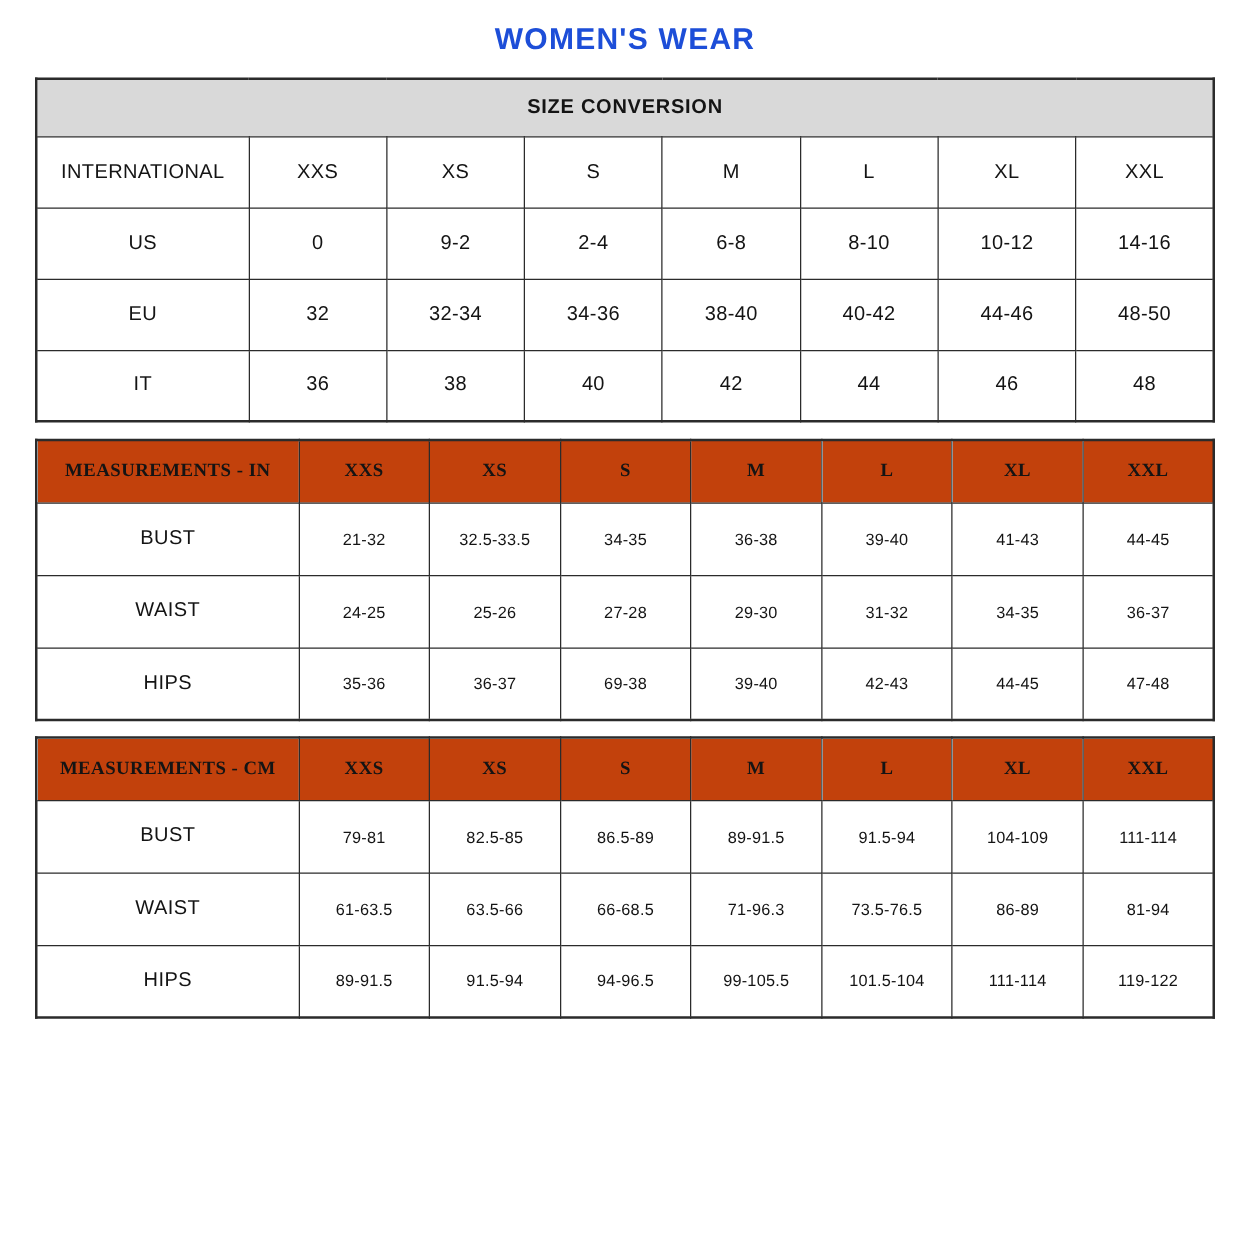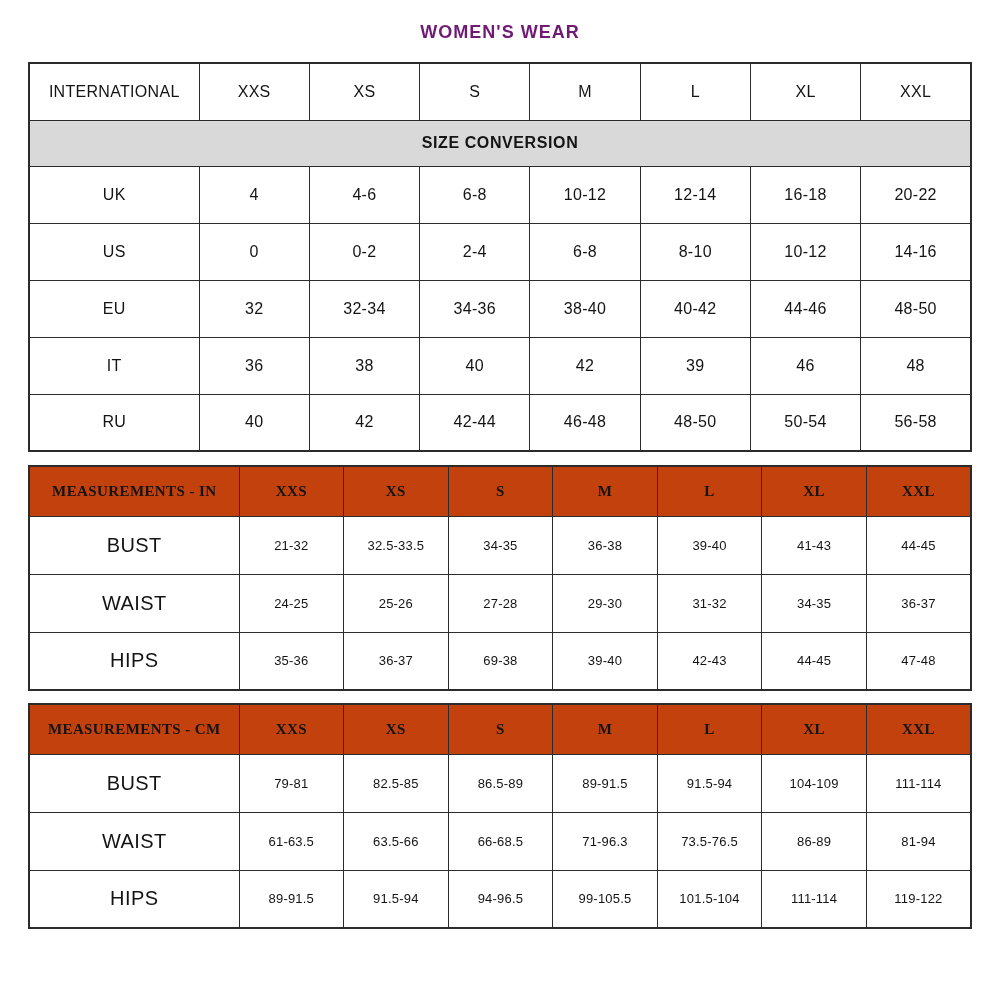--- a/index.html
+++ b/index.html
@@ -10,25 +10,25 @@
     color: #141414;
   }
   .page {
     width: 1000px;
     min-height: 1000px;
     padding: 16px 28px 18px 28px;
     background: #ffffff;
   }
   .title {
     text-align: center;
-    font-size: 18px;
+    font-size: 24px;
     line-height: 32px;
     font-weight: 700;
     letter-spacing: 1px;
-    color: #701a75;
+    color: #1d4ed8;
     margin-bottom: 14px;
   }
   table.tbl {
     width: 100%;
     border-collapse: collapse;
     table-layout: fixed;
     border: 2px solid #2b2b2b;
   }
   .tbl td, .tbl th {
     border: 1px solid #2b2b2b;
@@ -60,65 +60,55 @@
     font-weight: 700;
     letter-spacing: 0.4px;
     font-family: Liberation Serif, serif;
   }
   .tbl-meas td {
     height: 58px;
     font-size: 13px;
     letter-spacing: 0.2px;
   }
   .tbl-meas td.rowlabel {
-    font-size: 20px;
+    font-size: 16px;
     letter-spacing: 0.4px;
   }
   .tbl-meas.last { margin-bottom: 16px; }
 </style>
 </head>
 <body>
 
 <div class="page">
 
   <div class="title">WOMEN'S WEAR</div>
 
   <table class="tbl tbl-conv">
     <colgroup>
         <col style="width:170px">
         <col span="7">
       </colgroup>
     <tbody>
         <tr>
+      <th colspan="8" class="banner">SIZE CONVERSION</th>
+    </tr>
+    <tr>
       <td>INTERNATIONAL</td>
       <td>XXS</td>
       <td>XS</td>
       <td>S</td>
       <td>M</td>
       <td>L</td>
       <td>XL</td>
       <td>XXL</td>
     </tr>
     <tr>
-      <th colspan="8" class="banner">SIZE CONVERSION</th>
-    </tr>
-    <tr>
-      <td>UK</td>
-      <td>4</td>
-      <td>4-6</td>
-      <td>6-8</td>
-      <td>10-12</td>
-      <td>12-14</td>
-      <td>16-18</td>
-      <td>20-22</td>
-    </tr>
-    <tr>
       <td>US</td>
       <td>0</td>
-      <td>0-2</td>
+      <td>9-2</td>
       <td>2-4</td>
       <td>6-8</td>
       <td>8-10</td>
       <td>10-12</td>
       <td>14-16</td>
     </tr>
     <tr>
       <td>EU</td>
       <td>32</td>
       <td>32-34</td>
@@ -127,33 +117,23 @@
       <td>40-42</td>
       <td>44-46</td>
       <td>48-50</td>
     </tr>
     <tr>
       <td>IT</td>
       <td>36</td>
       <td>38</td>
       <td>40</td>
       <td>42</td>
-      <td>39</td>
+      <td>44</td>
       <td>46</td>
       <td>48</td>
-    </tr>
-    <tr>
-      <td>RU</td>
-      <td>40</td>
-      <td>42</td>
-      <td>42-44</td>
-      <td>46-48</td>
-      <td>48-50</td>
-      <td>50-54</td>
-      <td>56-58</td>
     </tr>
   </tbody>
     </table>
 
   <table class="tbl tbl-meas">
     <colgroup>
         <col style="width:210px">
         <col span="7">
       </colgroup>
     <tbody>

